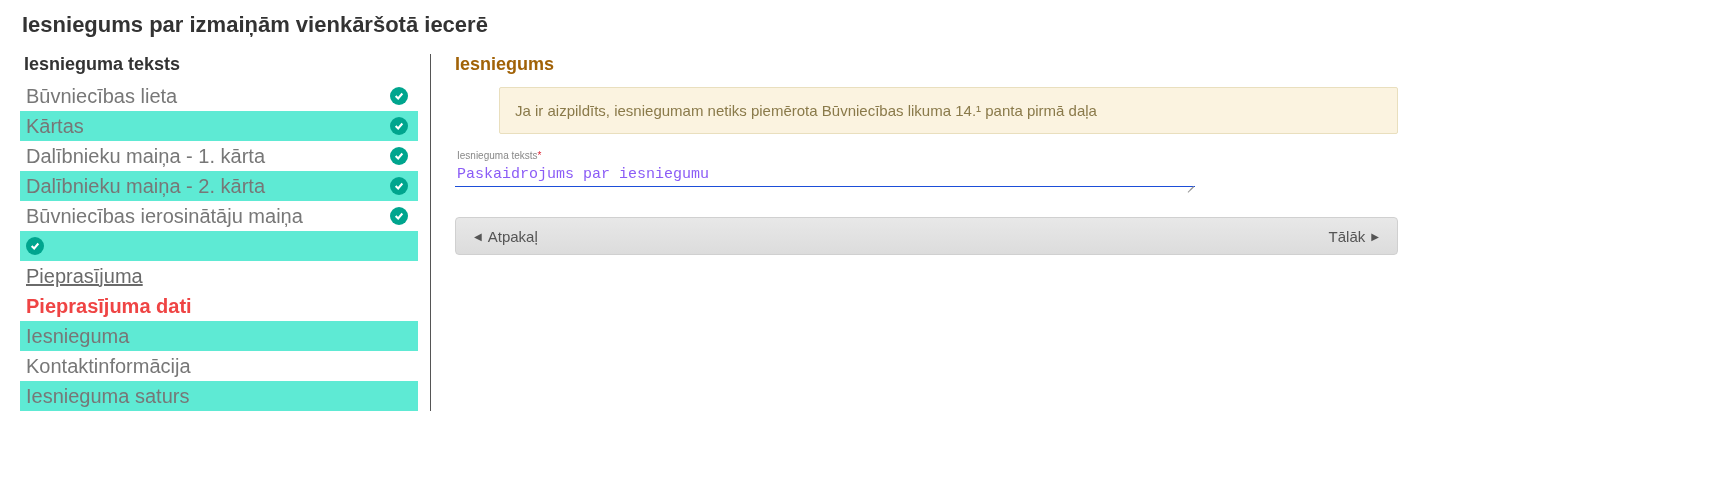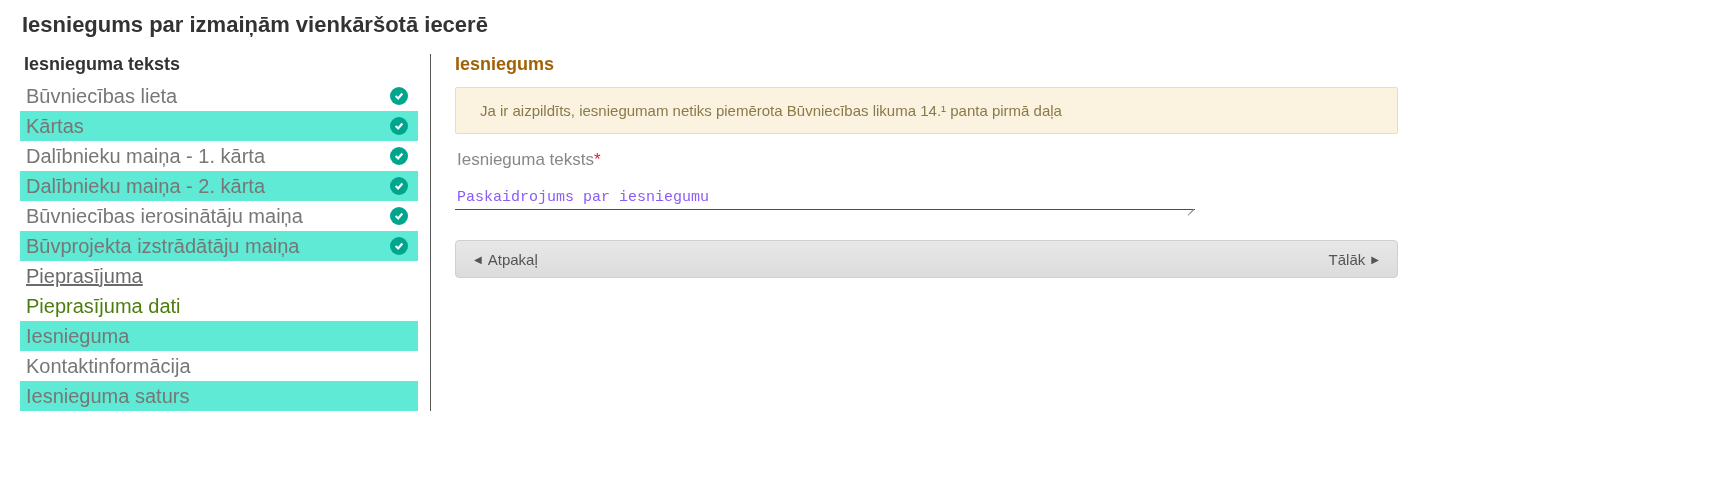--- a/index.html
+++ b/index.html
@@ -50,22 +50,22 @@
     height: 30px;
     padding: 0 10px 0 6px;
     font-size: 20px;
     color: #777;
     cursor: pointer;
   }
   .nav-item.striped {
     background: #5eead4;
   }
   .nav-item.active {
-    font-weight: normal;
-    color: #4d7c0f;
+    font-weight: bold;
+    color: #ef4444;
   }
   .nav-item.underline span.label {
     text-decoration: underline;
     color: #6a6a6a;
   }
   .check-badge {
     width: 18px;
     height: 18px;
     border-radius: 50%;
     background: #00a58e;
@@ -84,29 +84,30 @@
   .main-heading {
     font-size: 18px;
     font-weight: bold;
     color: #a16207;
     margin: 0 0 12px 0;
   }
   .info-banner {
     background: #fbf3e0;
     border: 1px solid #e9dfbe;
     border-radius: 2px;
-    padding: 14px 24px;
+    padding: 14px 15px;
     font-size: 15px;
     color: #8a7a4a;
     margin-bottom: 16px;
+    margin-left: 44px;
   }
   .field-label {
-    font-size: 17px;
+    font-size: 10px;
     color: #888;
-    margin: 0 0 16px 2px;
+    margin: 0 0 2px 2px;
   }
   .field-label .req {
     color: #d23;
   }
   .text-input-wrap {
     width: 740px;
     position: relative;
   }
   .text-input {
     width: 100%;
@@ -210,21 +211,20 @@
           </div>
           <div class="nav-item">
             <span class="label">Būvniecības ierosinātāju maiņa</span>
             <span class="check-badge">
               <svg viewBox="0 0 12 12">
                 <polyline points="2,6 5,9 10,3"></polyline>
               </svg>
             </span>
           </div>
           <div class="nav-item striped">
-            <span class="label">Būvprojekta izstrādātāju maiņa</span>
             <span class="check-badge">
               <svg viewBox="0 0 12 12">
                 <polyline points="2,6 5,9 10,3"></polyline>
               </svg>
             </span>
           </div>
           <div class="nav-item underline">
             <span class="label">Pieprasījuma</span>
           </div>
           <div class="nav-item active">

